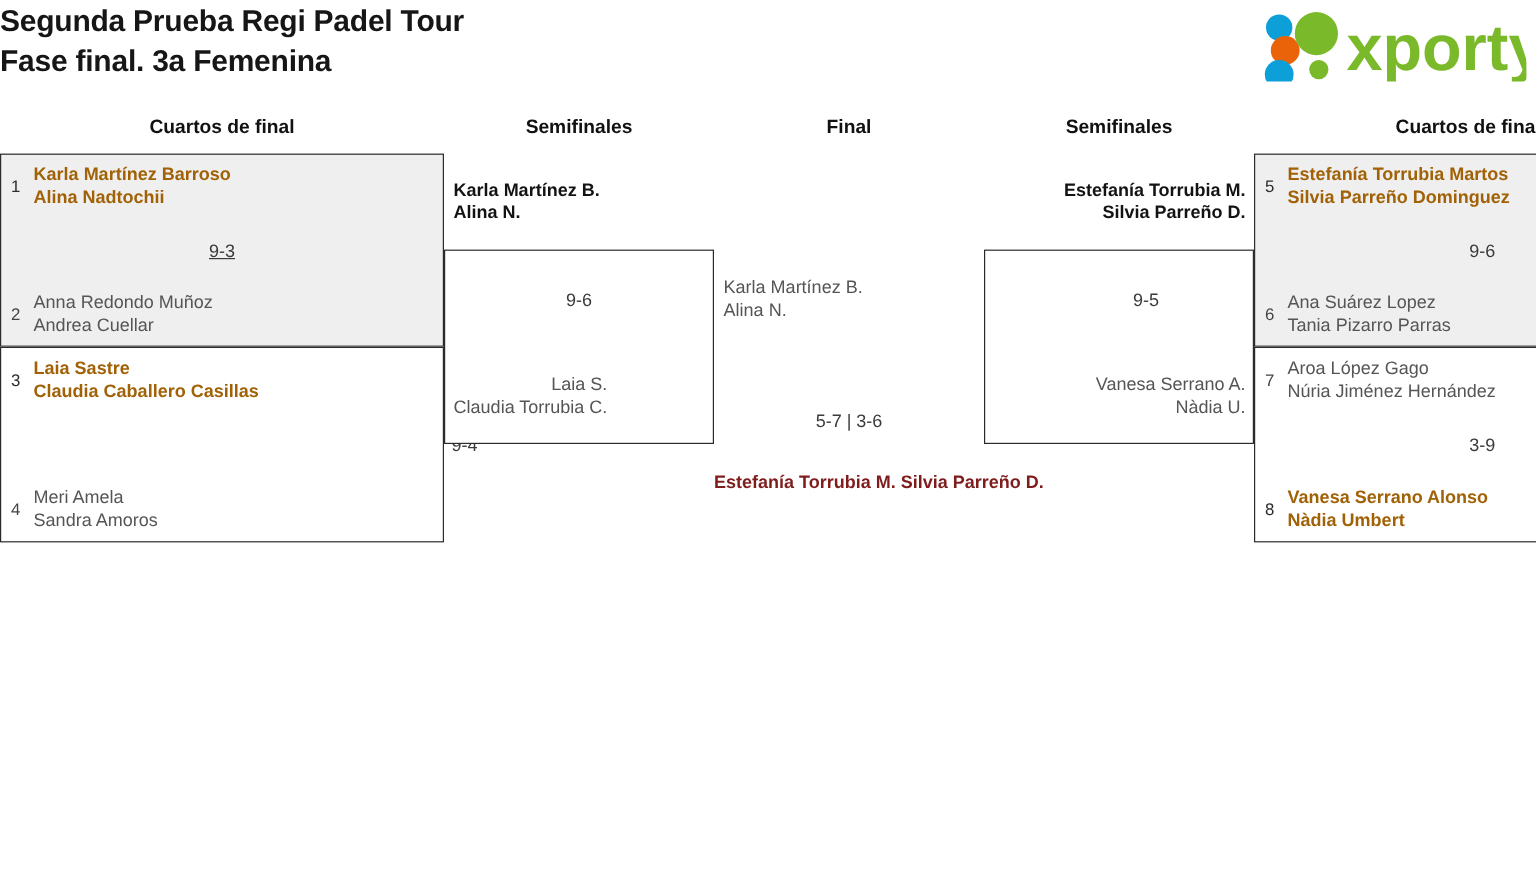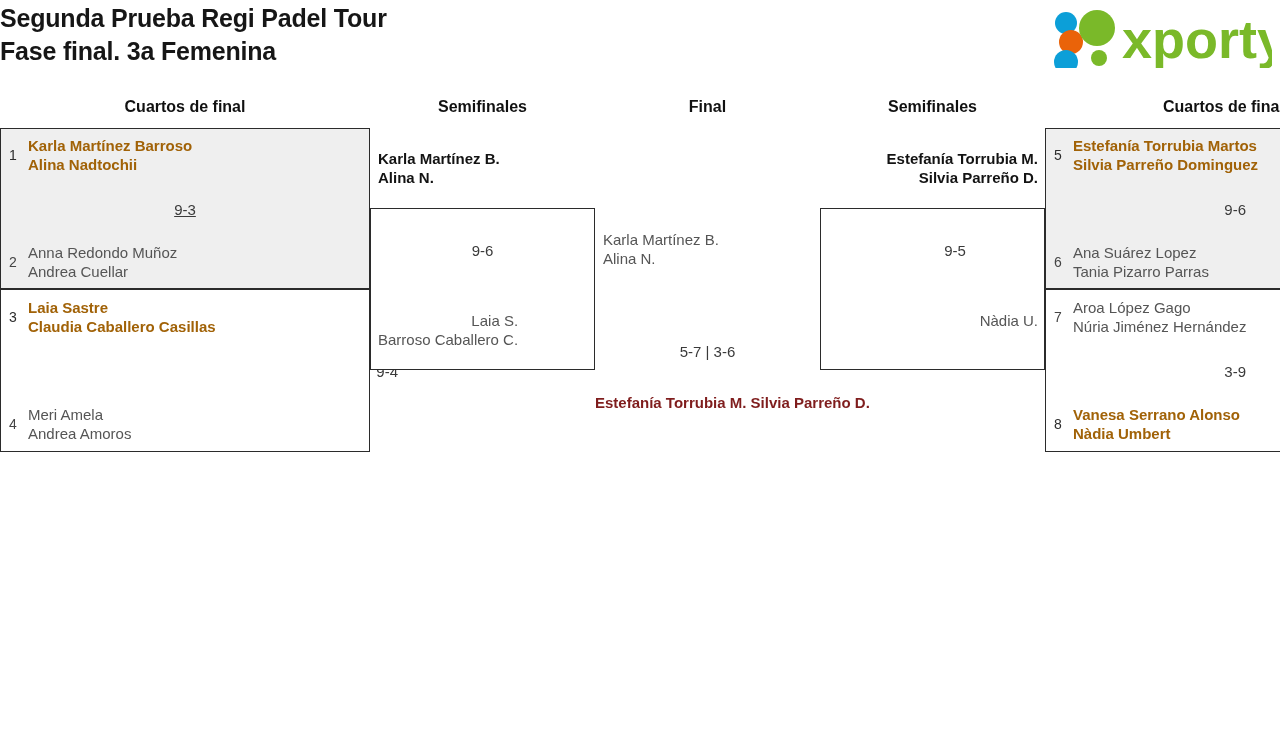--- a/index.html
+++ b/index.html
@@ -187,36 +187,36 @@
     <span class="n">Claudia Caballero Casillas</span>
   </span>
 </div>
 
 <div class="qf-score" style="left:0px; top:362px; width:370px; text-align:right;margin-left:28px;">9-4</div>
 
 <div class="qf-team loser" style="left:6px; top:405px;">
   <span class="seed">4</span>
   <span class="names">
     <span class="n">Meri Amela</span>
-    <span class="n">Andrea Amoros</span>
+    <span class="n">Sandra Amoros</span>
   </span>
 </div>
 
 <div class="match-box plain" style="left:370px; top:208px; width:225px; height:162px;"></div>
 
 <div class="feeder winner" style="left:378px; top:149px;">
   <span class="n">Karla Martínez B.</span>
   <span class="n">Alina N.</span>
 </div>
 
 <div class="mid-score" style="left:370px; top:241px; width:225px;">9-6</div>
 
 <div class="feeder loser" style="left:378px; top:311px;text-align:right;">
   <span class="n">Laia S.</span>
-  <span class="n">Barroso Caballero C.</span>
+  <span class="n">Claudia Torrubia C.</span>
 </div>
 
 <div class="feeder loser" style="left:603px; top:230px;">
   <span class="n">Karla Martínez B.</span>
   <span class="n">Alina N.</span>
 </div>
 
 <div class="mid-score" style="left:595px; top:322px; width:225px;margin-top:20px;">5-7 | 3-6</div>
 
 <div id="champion-label" style="left:595px; top:392px; width:218px;">
@@ -227,20 +227,21 @@
 <div class="match-box plain" style="left:820px; top:208px; width:225px; height:162px;"></div>
 
 <div class="feeder winner align-right" style="left:820px; top:149px; width:218px;">
   <span class="n">Estefanía Torrubia M.</span>
   <span class="n">Silvia Parreño D.</span>
 </div>
 
 <div class="mid-score" style="left:820px; top:241px; width:270px;">9-5</div>
 
 <div class="feeder loser align-right" style="left:820px; top:311px; width:218px;">
+  <span class="n">Vanesa Serrano A.</span>
   <span class="n">Nàdia U.</span>
 </div>
 
 <div class="match-box shaded" style="left:1045px; top:128px; width:370px; height:161px;"></div>
 
 <div class="qf-team winner" style="left:1051px; top:136px;">
   <span class="seed">5</span>
   <span class="names">
     <span class="n">Estefanía Torrubia Martos</span>
     <span class="n">Silvia Parreño Dominguez</span>

